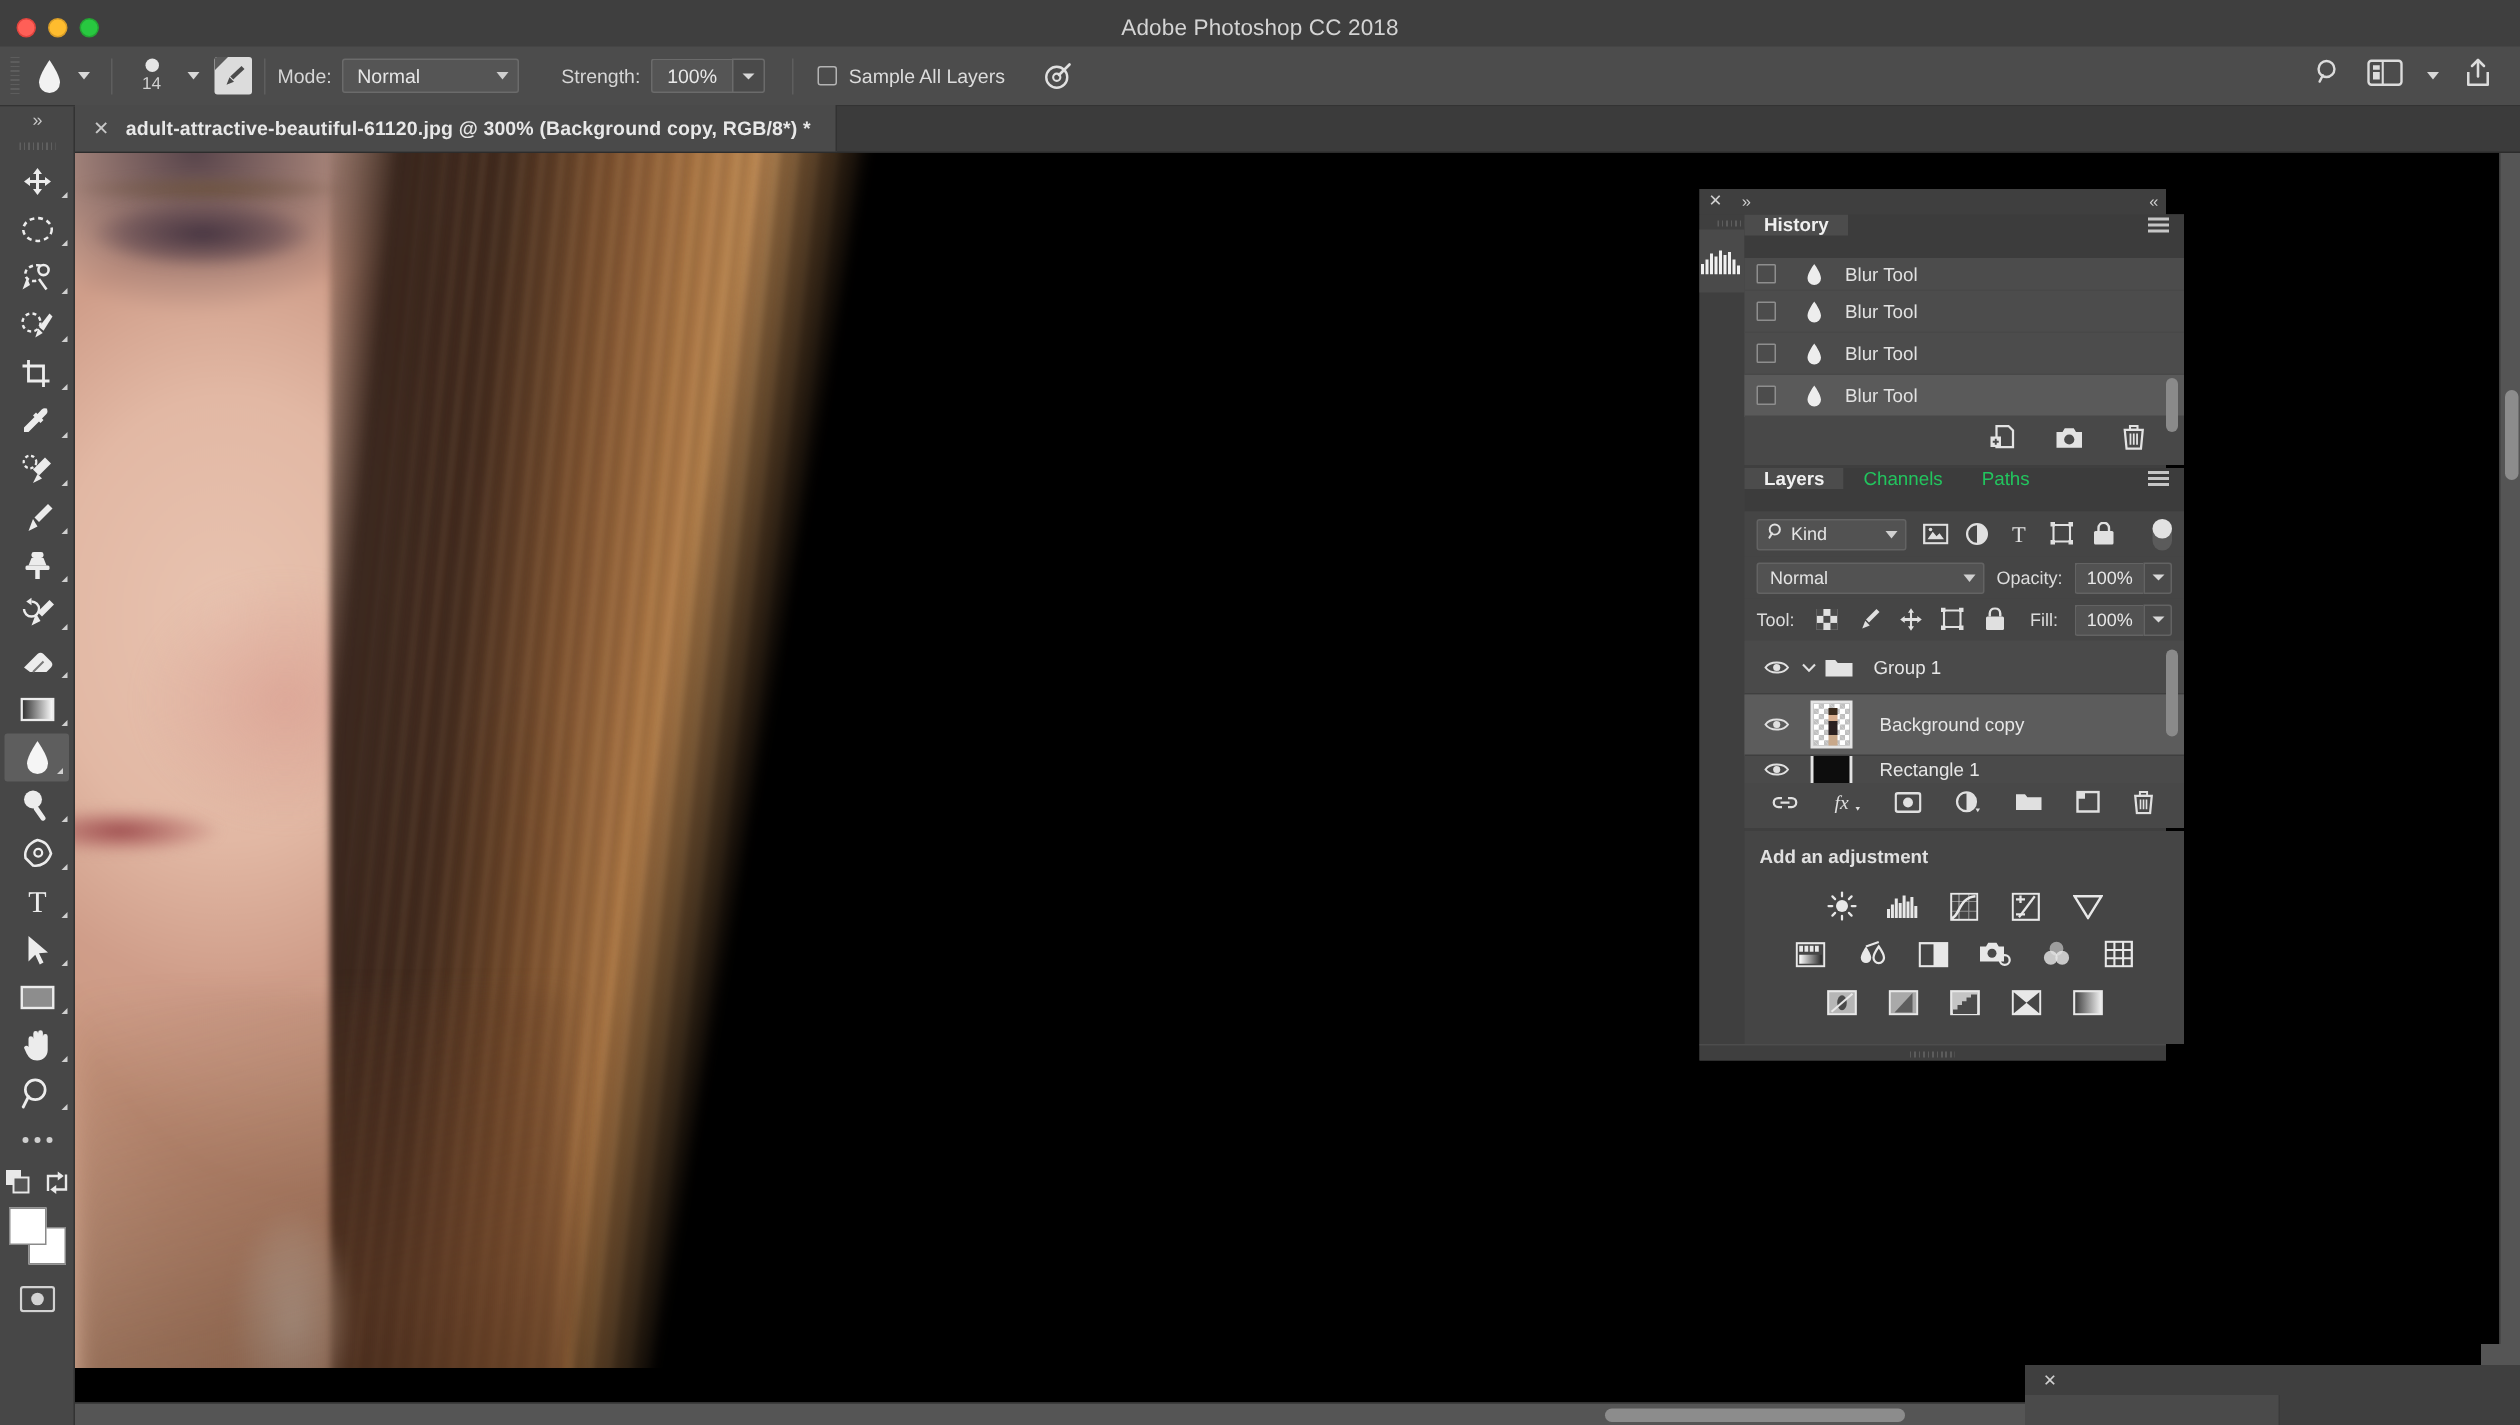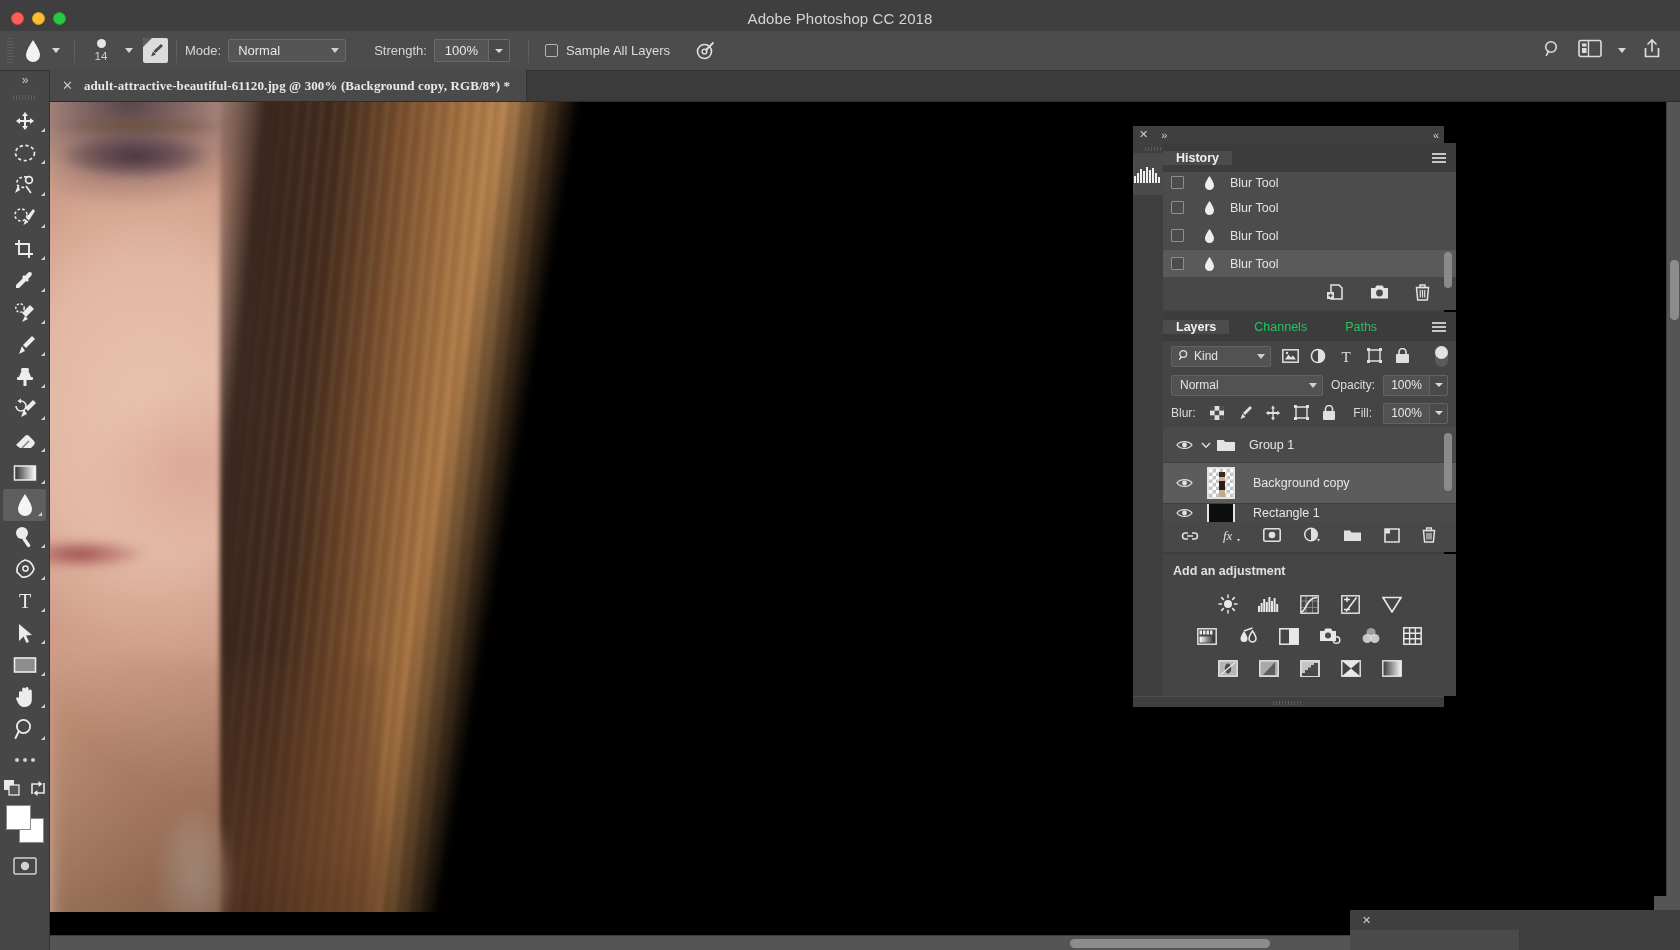--- a/index.html
+++ b/index.html
@@ -125,21 +125,21 @@
   .tabbar {
     position: absolute; left: 50px; top: 71px; width: 1630px; height: 31px;
     background: #3b3b3b; border-bottom: 1px solid #2c2c2c;
     display:flex; align-items:flex-end;
   }
   .doctab {
     height: 31px; background: #4a4a4a; display:flex; align-items:center;
     padding: 0 16px 0 12px; border-right: 1px solid #323232;
   }
   .doctab .x { color:#c8c8c8; font-size:13px; margin-right:11px; line-height:1; }
-  .doctab .label { color:#e8e8e8; font-size:13px; font-weight:600; letter-spacing:.1px;font-family:Liberation Serif, serif; }
+  .doctab .label { color:#e8e8e8; font-size:13px; font-weight:600; letter-spacing:.1px; }
 
   
   .canvas-area {
     position: absolute; left: 50px; top: 102px; width: 1630px; height: 848px;
     background: #000;
     overflow: hidden;
   }
   .photo {
     position: absolute; left: 0; top: 0; width: 620px; height: 810px;
     overflow: hidden;
@@ -271,21 +271,21 @@
     background-image: repeating-linear-gradient(to right, #5c5c5c 0 1px, transparent 1px 3px);
     background-size: 28px 4px; background-repeat:no-repeat; background-position: 12px 4px;
   }
   .rail-icon {
     height: 42px; display:flex; align-items:center; justify-content:center;
     background: #4a4a4a;
   }
   .panels { flex: 1; }
 
   .panel { background: #454545; }
-  .tabrow { display:flex; height: 29px; background: #3c3c3c; align-items: center; gap: 12px; }
+  .tabrow { display:flex; height: 29px; background: #3c3c3c; align-items: flex-start; }
   .ptab {
     display:flex; align-items:center; padding: 0 13px;
     color:#22c55e; font-size: 12.5px; background:#3c3c3c;
   }
   .ptab.active { background:#4c4c4c; color:#f0f0f0; font-weight:600; }
   .ptab-fill { flex:1; background:#3c3c3c; display:flex; align-items:center; justify-content:flex-end; padding-right:10px; }
   .hamburger { width: 14px; }
   .hamburger i { display:block; height:2px; background:#c6c6c6; margin:2px 0; }
 
   
@@ -912,21 +912,21 @@
             <span class="blend-lab">Opacity:</span>
             <div style="display:flex">
               <div class="mini-num">100%</div>
               <div class="mini-step">
                   <span class="chev small"></span>
                 </div>
             </div>
           </div>
 
           <div class="lock-row">
-            <span class="lock-lab">Blur:</span>
+            <span class="lock-lab">Tool:</span>
             <span class="lock-ico">
               <svg width="14" height="14" viewBox="0 0 14 14">
                 <rect width="14" height="14" fill="#e0e0e0"></rect>
                 <g fill="#4a4a4a">
                     <rect x="0" y="0" width="4.6" height="4.6"></rect>
                     <rect x="9.3" y="0" width="4.6" height="4.6"></rect>
                     <rect x="4.6" y="4.6" width="4.6" height="4.6"></rect>
                     <rect x="0" y="9.3" width="4.6" height="4.6"></rect>
                     <rect x="9.3" y="9.3" width="4.6" height="4.6"></rect>
                   </g>

